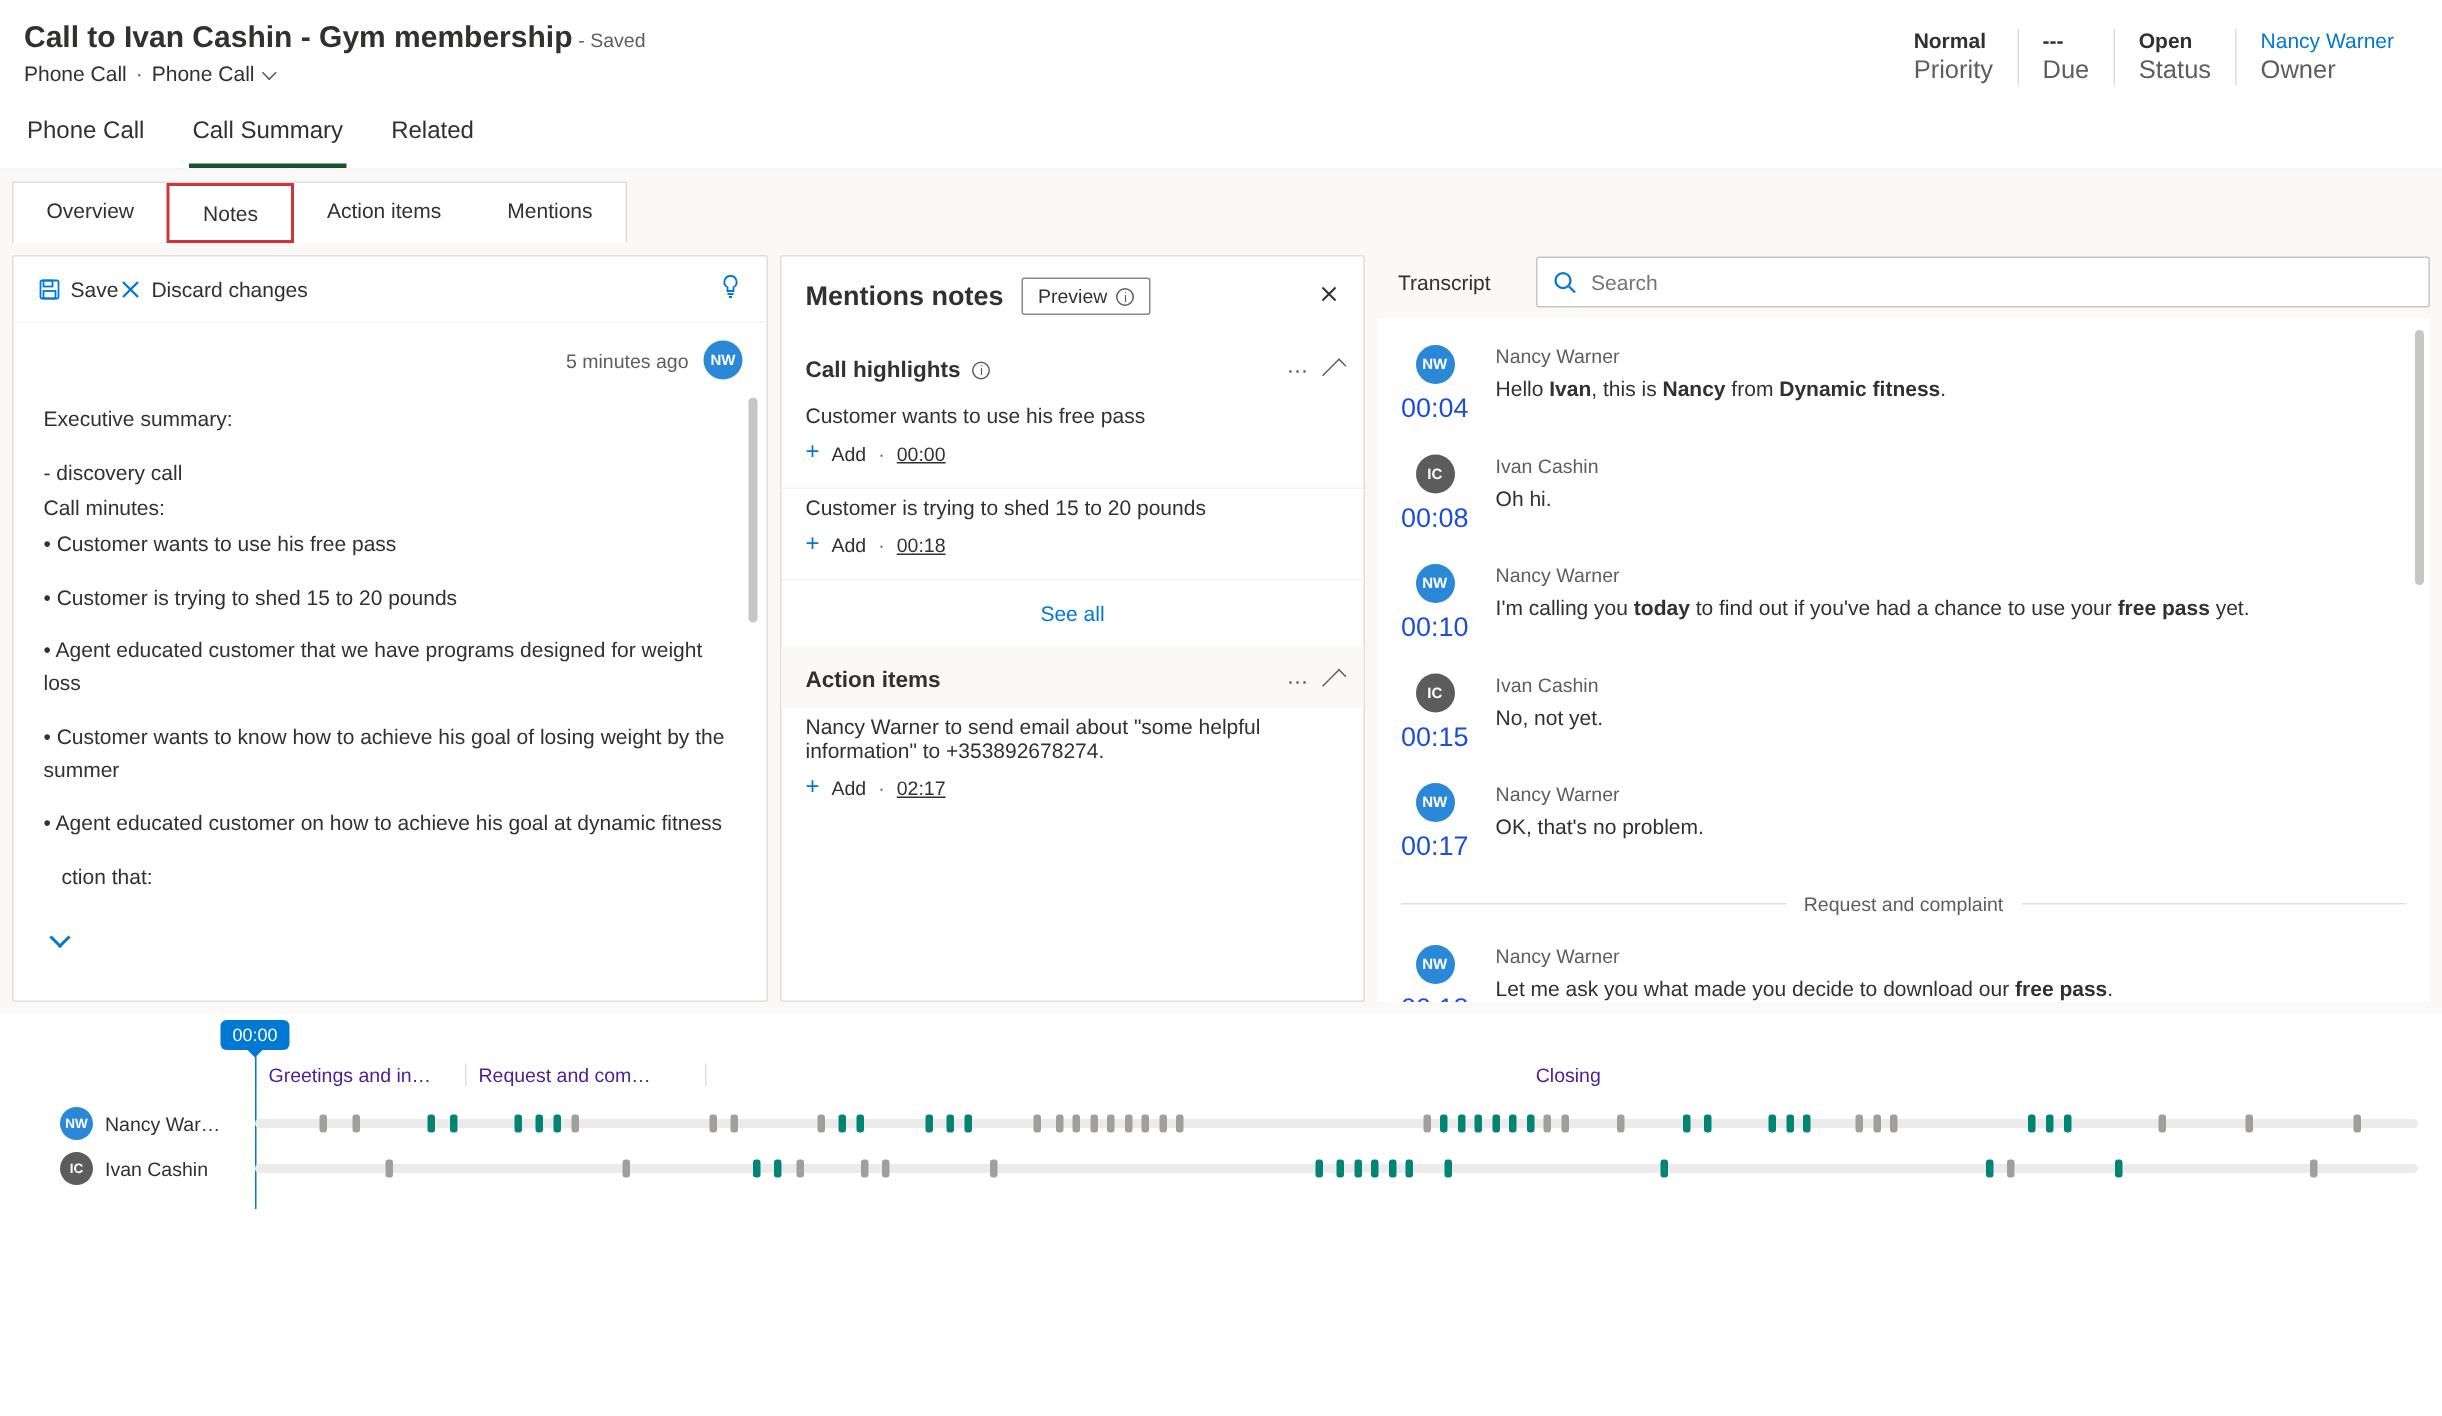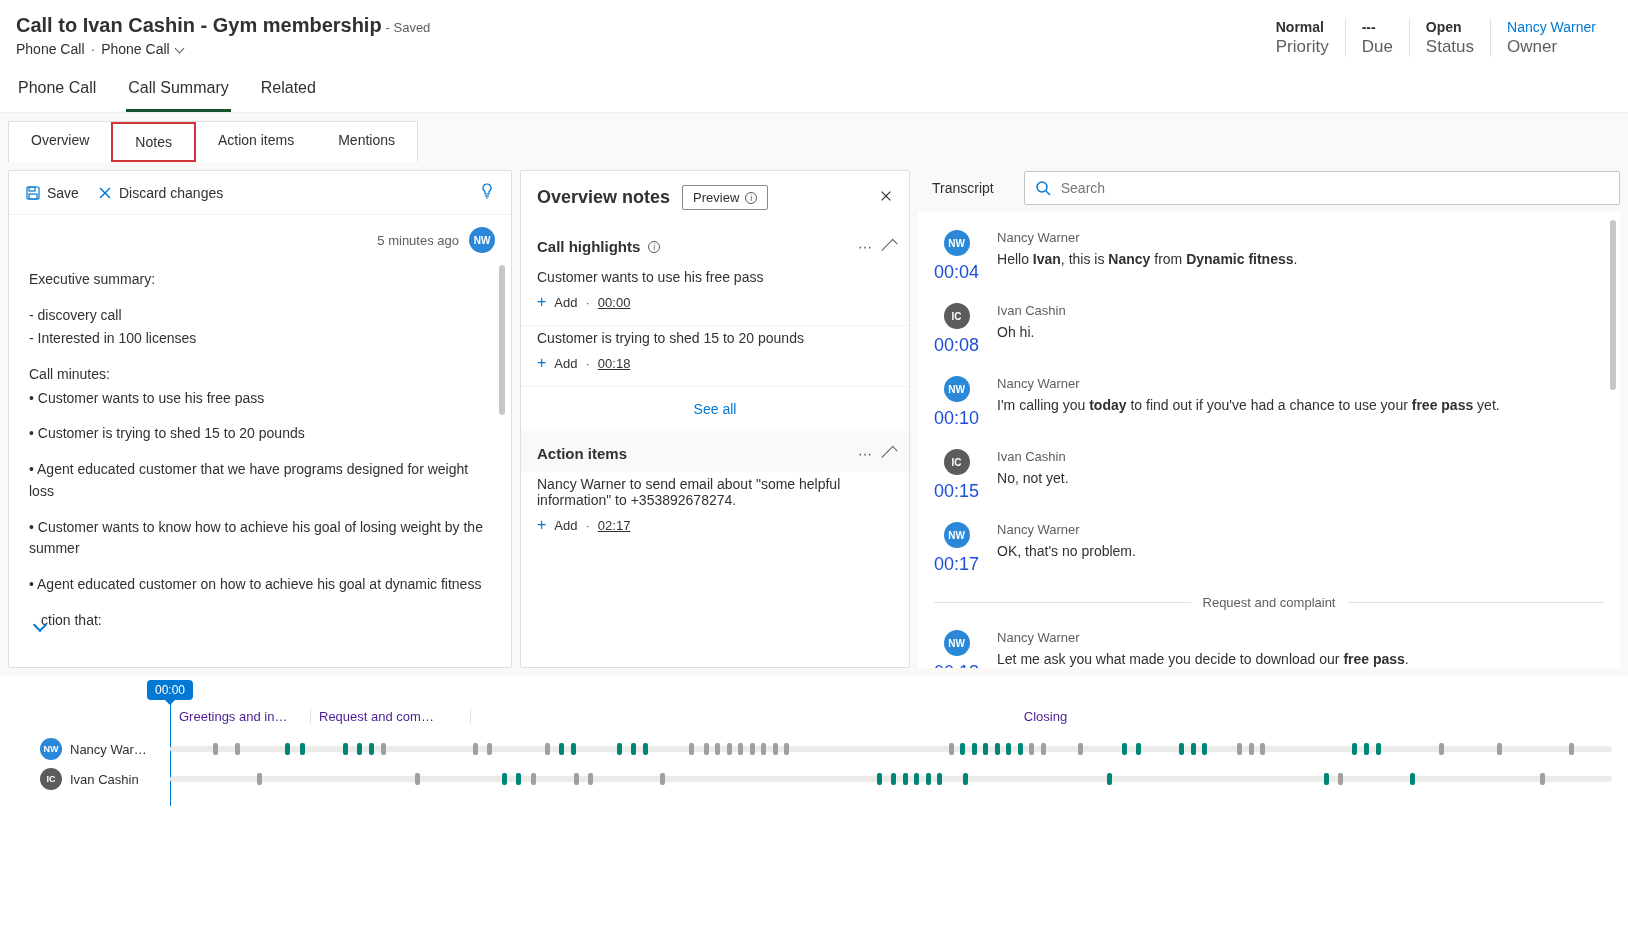--- a/index.html
+++ b/index.html
@@ -20,21 +20,21 @@
 .main-tab { padding:8px 2px 12px 2px; font-size:16px; cursor:pointer; color:#323130; }
 .main-tab.active { font-weight:400; border-bottom:3px solid #14532d; }
 .sub-area { background:#faf9f8; padding:8px; display:flex; gap:8px; }
 .sub-tabs { display:flex; gap:0; background:#fff; border:1px solid #e1dfdd; border-bottom:none; width:fit-content;}
 .sub-tab { padding:10px 22px; font-size:14px; cursor:pointer; }
 .sub-tab.highlighted { border:2px solid #d13438; font-weight:400; }
 .content-row { display:flex; gap:8px; padding:0 8px 8px 8px; background:#faf9f8; }
 .panel { background:#fff; border:1px solid #e1dfdd; border-radius:2px; }
 .notes-panel { flex:0 0 504px; display:flex; flex-direction:column; }
 .notes-toolbar { display:flex; align-items:center; gap:18px; padding:12px 16px; border-bottom:1px solid #f3f2f1; justify-content:space-between;}
-.tb-left { display:flex; gap:18px; }
+.tb-left { display:flex; }
 .tb-btn { display:flex; align-items:center; gap:6px; cursor:pointer; font-size:14px; color:#323130;}
 .tb-btn svg { width:16px; height:16px; }
 .bulb { color:#0078d4; }
 .note-meta { display:flex; align-items:center; gap:10px; padding:12px 16px; justify-content:flex-end; }
 .note-meta .time { color:#605e5c; font-size:13px; }
 .avatar { width:26px; height:26px; border-radius:50%; background:#2b88d8; color:#fff; font-size:10px; font-weight:600; display:flex; align-items:center; justify-content:center; }
 .avatar.dark { background:#5c5c5c; }
 .note-body { padding:4px 20px 16px 20px; font-size:14px; line-height:1.55; overflow:hidden; position:relative; height:370px;}
 .note-body p { margin:0 0 14px 0; }
 .note-scroll { position:absolute; right:6px; top:0; width:6px; height:150px; background:#c8c6c4; border-radius:3px;}
@@ -170,36 +170,35 @@
     </div>
     <div class="note-meta">
       <span class="time">5 minutes ago</span>
       <div class="avatar">NW</div>
     </div>
     <div class="notes-container" style="position:relative;">
      <div class="note-body">
       <div class="note-scroll"></div>
       <p>Executive summary:</p>
       <p style="margin-bottom:2px">- discovery call</p>
-      <p>- Interested in 100 licenses</p>
       <p style="margin-bottom:2px">Call minutes:</p>
       <p>• Customer wants to use his free pass</p>
       <p>• Customer is trying to shed 15 to 20 pounds</p>
       <p>• Agent educated customer that we have programs designed for weight loss</p>
       <p>• Customer wants to know how to achieve his goal of losing weight by the summer</p>
       <p>• Agent educated customer on how to achieve his goal at dynamic fitness</p>
       <p style="margin-left:12px">ction that:</p>
      </div>
      <div class="expand-chev"><span class="chev-down"></span></div>
     </div>
   </div>
 
   <div class="panel sugg-panel">
     <div class="sugg-header">
-      <h2>Overview notes</h2>
+      <h2>Mentions notes</h2>
       <div class="preview-btn">
         <span>Preview</span>
         <span class="info-circle">i</span>
       </div>
       <div class="close-x">
         <svg width="14" height="14" viewBox="0 0 16 16" stroke="#323130" stroke-width="1.5">
             <line x1="3" y1="3" x2="13" y2="13"></line>
             <line x1="13" y1="3" x2="3" y2="13"></line>
           </svg>
       </div>

